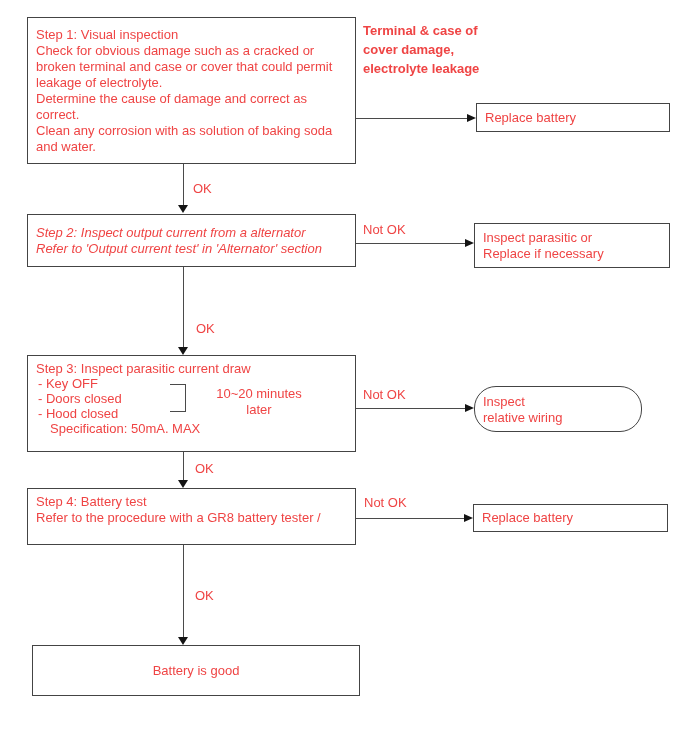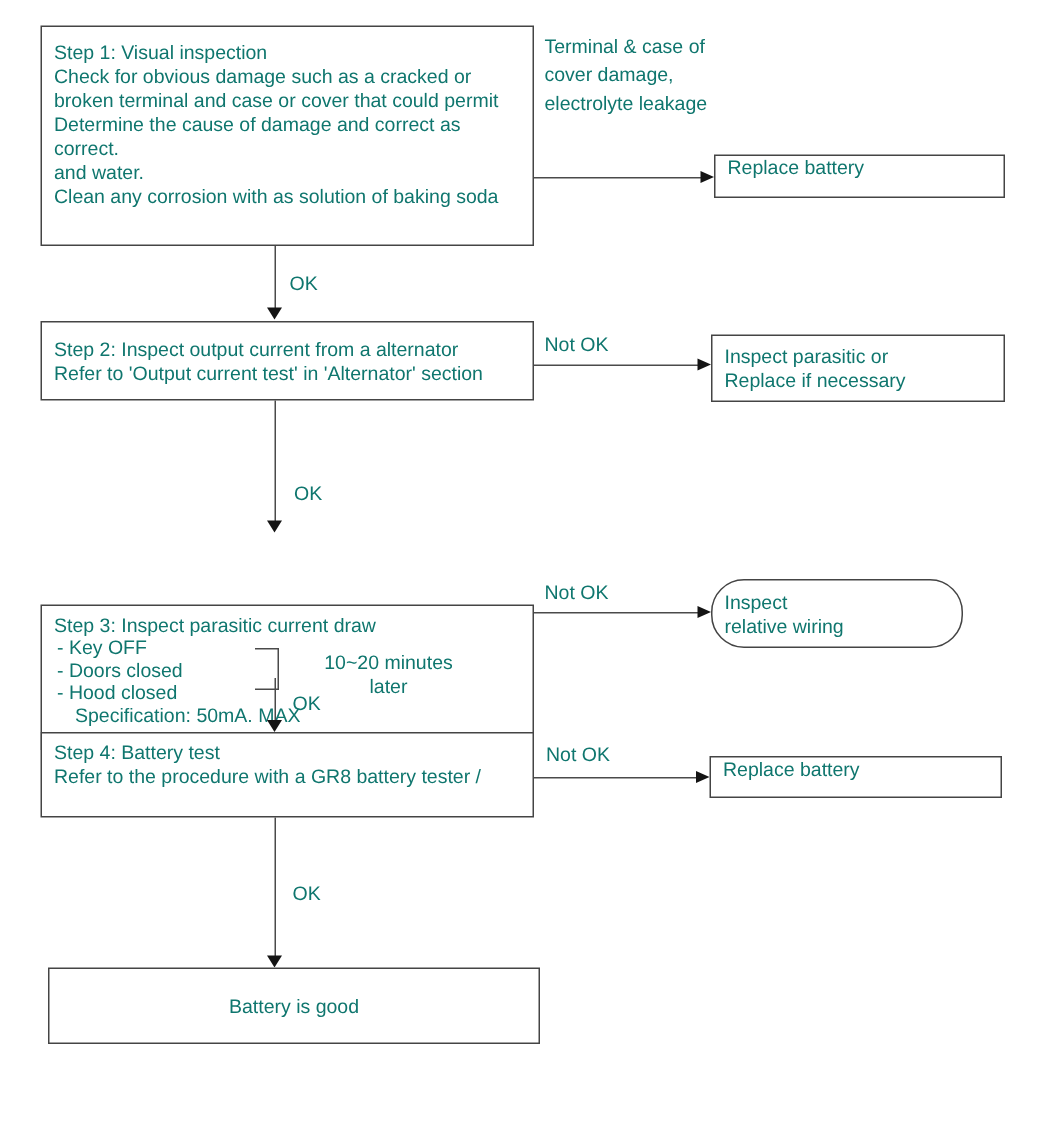--- a/index.html
+++ b/index.html
@@ -1,99 +1,100 @@
 <!DOCTYPE html>
 <html><head>
 <meta charset="utf-8">
 <style>
   html,body{margin:0;padding:0;background:#fff;}
   .canvas{
     position:relative;width:700px;height:753px;background:#ffffff;
-    font-family:"Liberation Sans", sans-serif;font-size:13px;line-height:16px;color:#0f766e;
+    font-family:"Liberation Sans", sans-serif;font-size:13px;line-height:16px;color:#ef4444;
     overflow:hidden;
   }
   .box{
     position:absolute;border:1px solid #444444;background:#ffffff;box-sizing:border-box;
   }
   .ln{white-space:pre;}
   .center-box{display:flex;align-items:center;justify-content:center;}
-  .vcenter-box{display:flex;align-items:flex-start;}
+  .vcenter-box{display:flex;align-items:center;}
   .vline{position:absolute;width:1px;background:#4a4a4a;}
   .hline{position:absolute;height:1px;background:#4a4a4a;}
   .head-down{
     position:absolute;width:0;height:0;
     border-left:5px solid transparent;border-right:5px solid transparent;
     border-top:8px solid #141414;
   }
   .head-right{
     position:absolute;width:0;height:0;
     border-top:4px solid transparent;border-bottom:4px solid transparent;
     border-left:9px solid #141414;
   }
   .lbl{position:absolute;white-space:nowrap;}
-  .note{position:absolute;line-height:19px;white-space:nowrap;}
+  .note{position:absolute;line-height:19px;white-space:nowrap;font-weight:bold;}
   .s3-ln{line-height:15px;}
   .s3-item{padding-left:2px;}
   .s3-spec{padding-left:14px;}
   .bracket{
     position:absolute;box-sizing:border-box;
     border-top:1px solid #4a4a4a;border-right:1px solid #4a4a4a;border-bottom:1px solid #4a4a4a;
   }
   .timing{position:absolute;text-align:center;line-height:16px;}
 </style>
 </head>
 <body>
 
 <div class="canvas">
 
   <div class="box" style="left:27px;top:17px;width:329px;height:147px;padding:9px 8px;">
     <div class="ln">Step 1: Visual inspection</div>
     <div class="ln">Check for obvious damage such as a cracked or</div>
     <div class="ln">broken terminal and case or cover that could permit</div>
+    <div class="ln">leakage of electrolyte.</div>
     <div class="ln">Determine the cause of damage and correct as</div>
     <div class="ln">correct.</div>
+    <div class="ln">Clean any corrosion with as solution of baking soda</div>
     <div class="ln">and water.</div>
-    <div class="ln">Clean any corrosion with as solution of baking soda</div>
   </div>
 
   <div class="note" style="left:363px;top:21px;">
     <div>Terminal &amp; case of</div>
     <div>cover damage,</div>
     <div>electrolyte leakage</div>
   </div>
 
   <div class="hline" style="left:356px;top:118px;width:112px;"></div>
   <div class="head-right" style="left:467px;top:114px;"></div>
 
   <div class="box vcenter-box" style="left:476px;top:103px;width:194px;height:29px;padding-left:8px;">
     <div class="ln">Replace battery</div>
   </div>
 
   <div class="vline" style="left:183px;top:164px;height:42px;"></div>
   <div class="head-down" style="left:178px;top:205px;"></div>
   <div class="lbl" style="left:193px;top:181px;">OK</div>
 
-  <div class="box" style="left:27px;top:214px;width:329px;height:53px;padding:10px 8px;">
+  <div class="box" style="left:27px;top:214px;width:329px;height:53px;padding:10px 8px;font-style:italic;">
     <div class="ln">Step 2: Inspect output current from a alternator</div>
     <div class="ln">Refer to 'Output current test' in 'Alternator' section</div>
   </div>
 
   <div class="lbl" style="left:363px;top:222px;">Not OK</div>
   <div class="hline" style="left:356px;top:243px;width:110px;"></div>
   <div class="head-right" style="left:465px;top:239px;"></div>
   <div class="box" style="left:474px;top:223px;width:196px;height:45px;padding:6px 8px;">
     <div class="ln">Inspect parasitic or</div>
     <div class="ln">Replace if necessary</div>
   </div>
 
   <div class="vline" style="left:183px;top:267px;height:81px;"></div>
   <div class="head-down" style="left:178px;top:347px;"></div>
   <div class="lbl" style="left:196px;top:321px;">OK</div>
 
-  <div class="box" style="left:27px;top:355px;width:329px;height:97px;padding:5px 8px;margin-top:48px;">
+  <div class="box" style="left:27px;top:355px;width:329px;height:97px;padding:5px 8px;">
     <div class="ln s3-ln">Step 3: Inspect parasitic current draw</div>
     <div class="ln s3-ln s3-item">- Key OFF</div>
     <div class="ln s3-ln s3-item">- Doors closed</div>
     <div class="ln s3-ln s3-item">- Hood closed</div>
     <div class="ln s3-ln s3-spec">Specification: 50mA. MAX</div>
     <div class="bracket" style="left:142px;top:28px;width:16px;height:28px;"></div>
     <div class="timing" style="left:168px;top:30px;width:126px;">
       <div>10~20 minutes</div>
       <div>later</div>
     </div>

